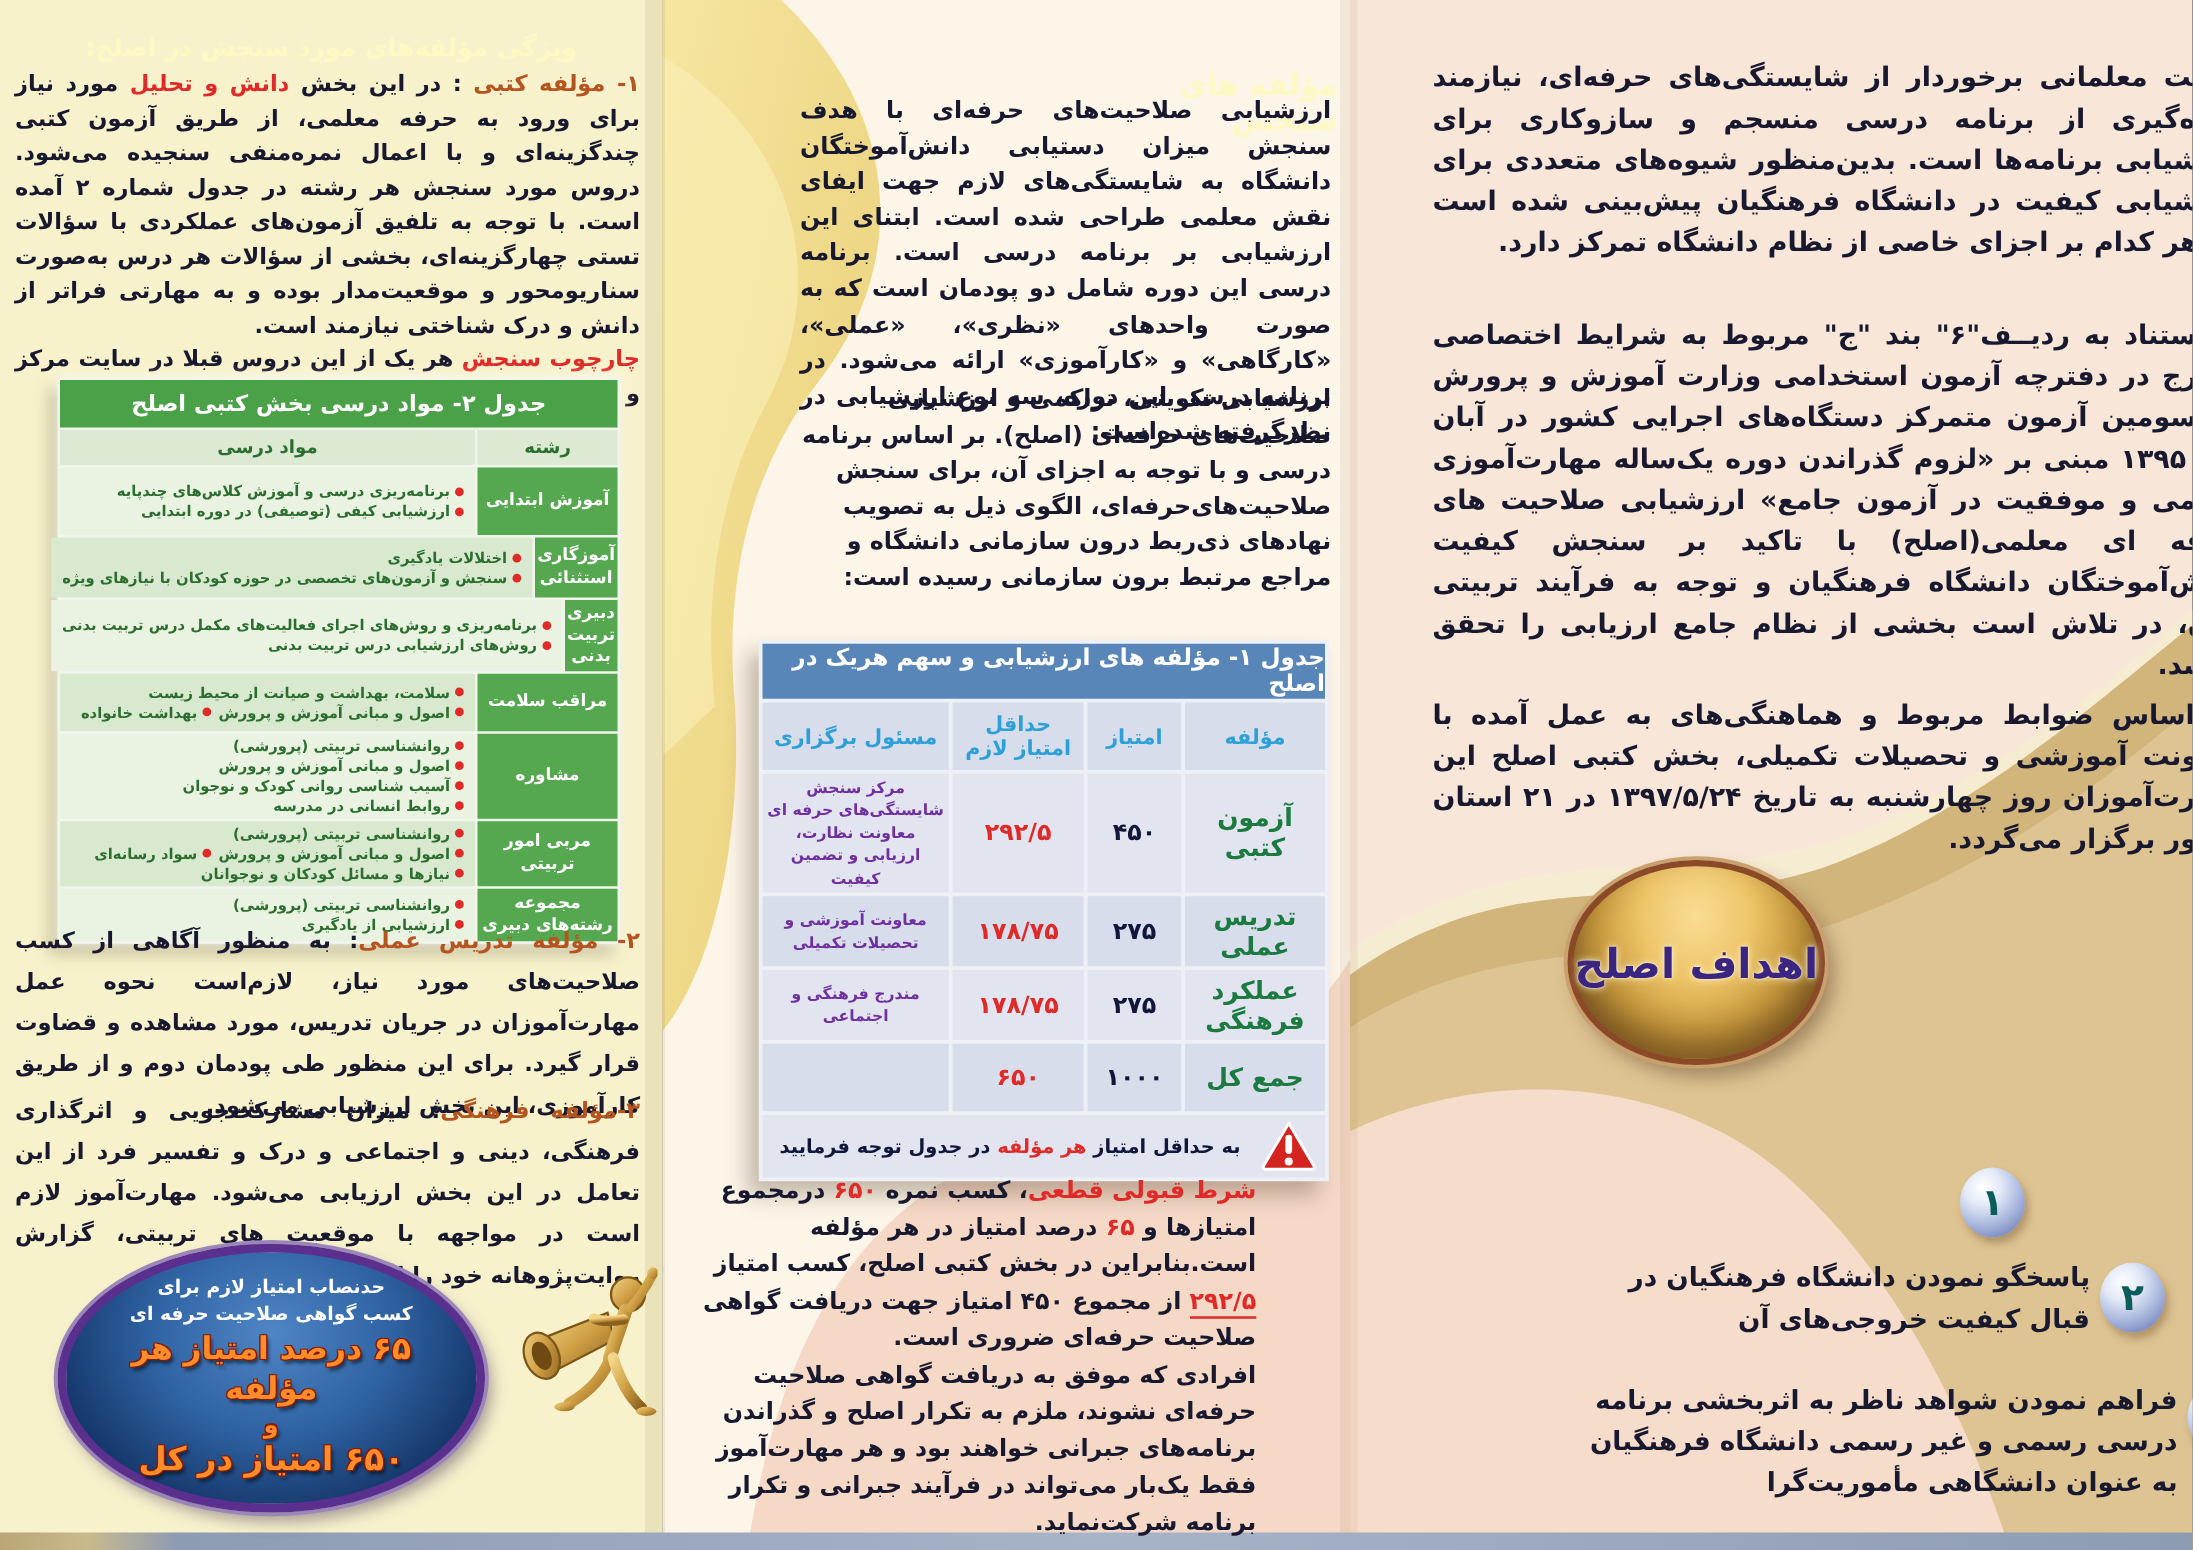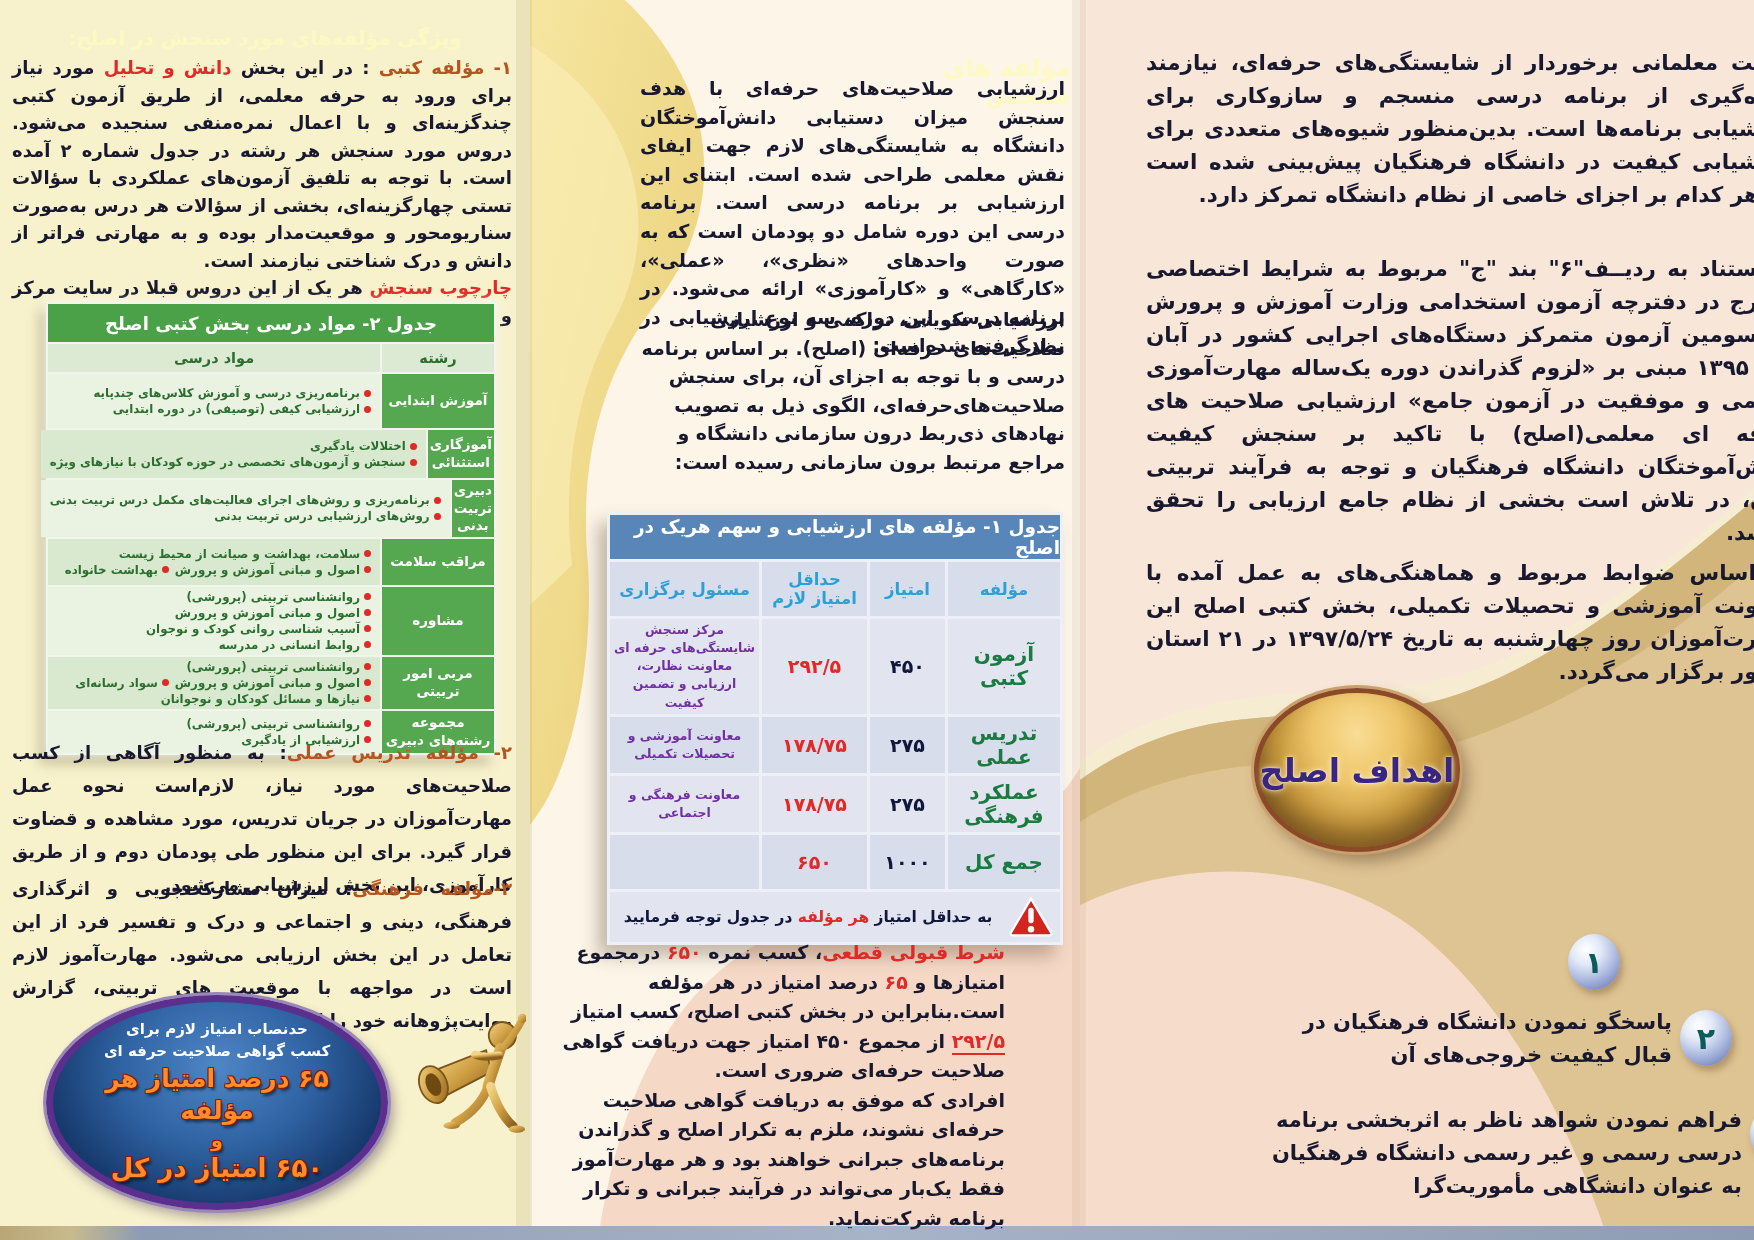--- a/index.html
+++ b/index.html
@@ -175,21 +175,21 @@
     <div class="row r-b" style="min-height:56px;">
       <div class="cell c1 name">تدریس عملی</div>
       <div class="cell c2 score">۲۷۵</div>
       <div class="cell c3 min">۱۷۸/۷۵</div>
       <div class="cell c4 org">معاونت آموزشی و تحصیلات تکمیلی</div>
     </div>
     <div class="row r-a" style="min-height:56px;">
       <div class="cell c1 name">عملکرد فرهنگی</div>
       <div class="cell c2 score">۲۷۵</div>
       <div class="cell c3 min">۱۷۸/۷۵</div>
-      <div class="cell c4 org">معاونت فرهنگی و اجتماعی</div>
+      <div class="cell c4 org">مندرج فرهنگی و اجتماعی</div>
     </div>
     <div class="row r-b" style="min-height:54px;">
       <div class="cell c1 name">جمع کل</div>
       <div class="cell c2 score">۱۰۰۰</div>
       <div class="cell c3 min">۶۵۰</div>
       <div class="cell c4 org"></div>
     </div>
     <div class="warn">
       <svg width="46" height="44" viewBox="0 0 60 56">
         <path d="M30 4 L56 48 Q58 52 53 52 L7 52 Q2 52 4 48 Z" fill="#d42420" stroke="#ffffff" stroke-width="3" stroke-linejoin="round"></path>

